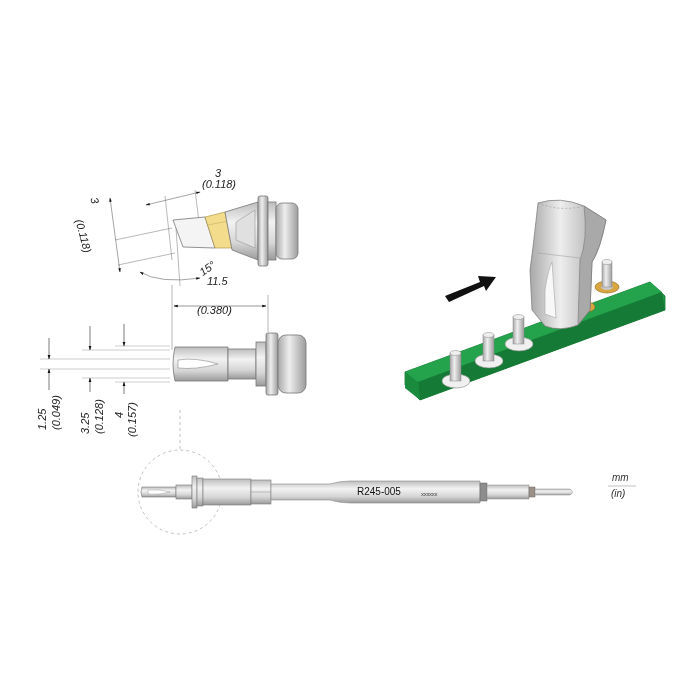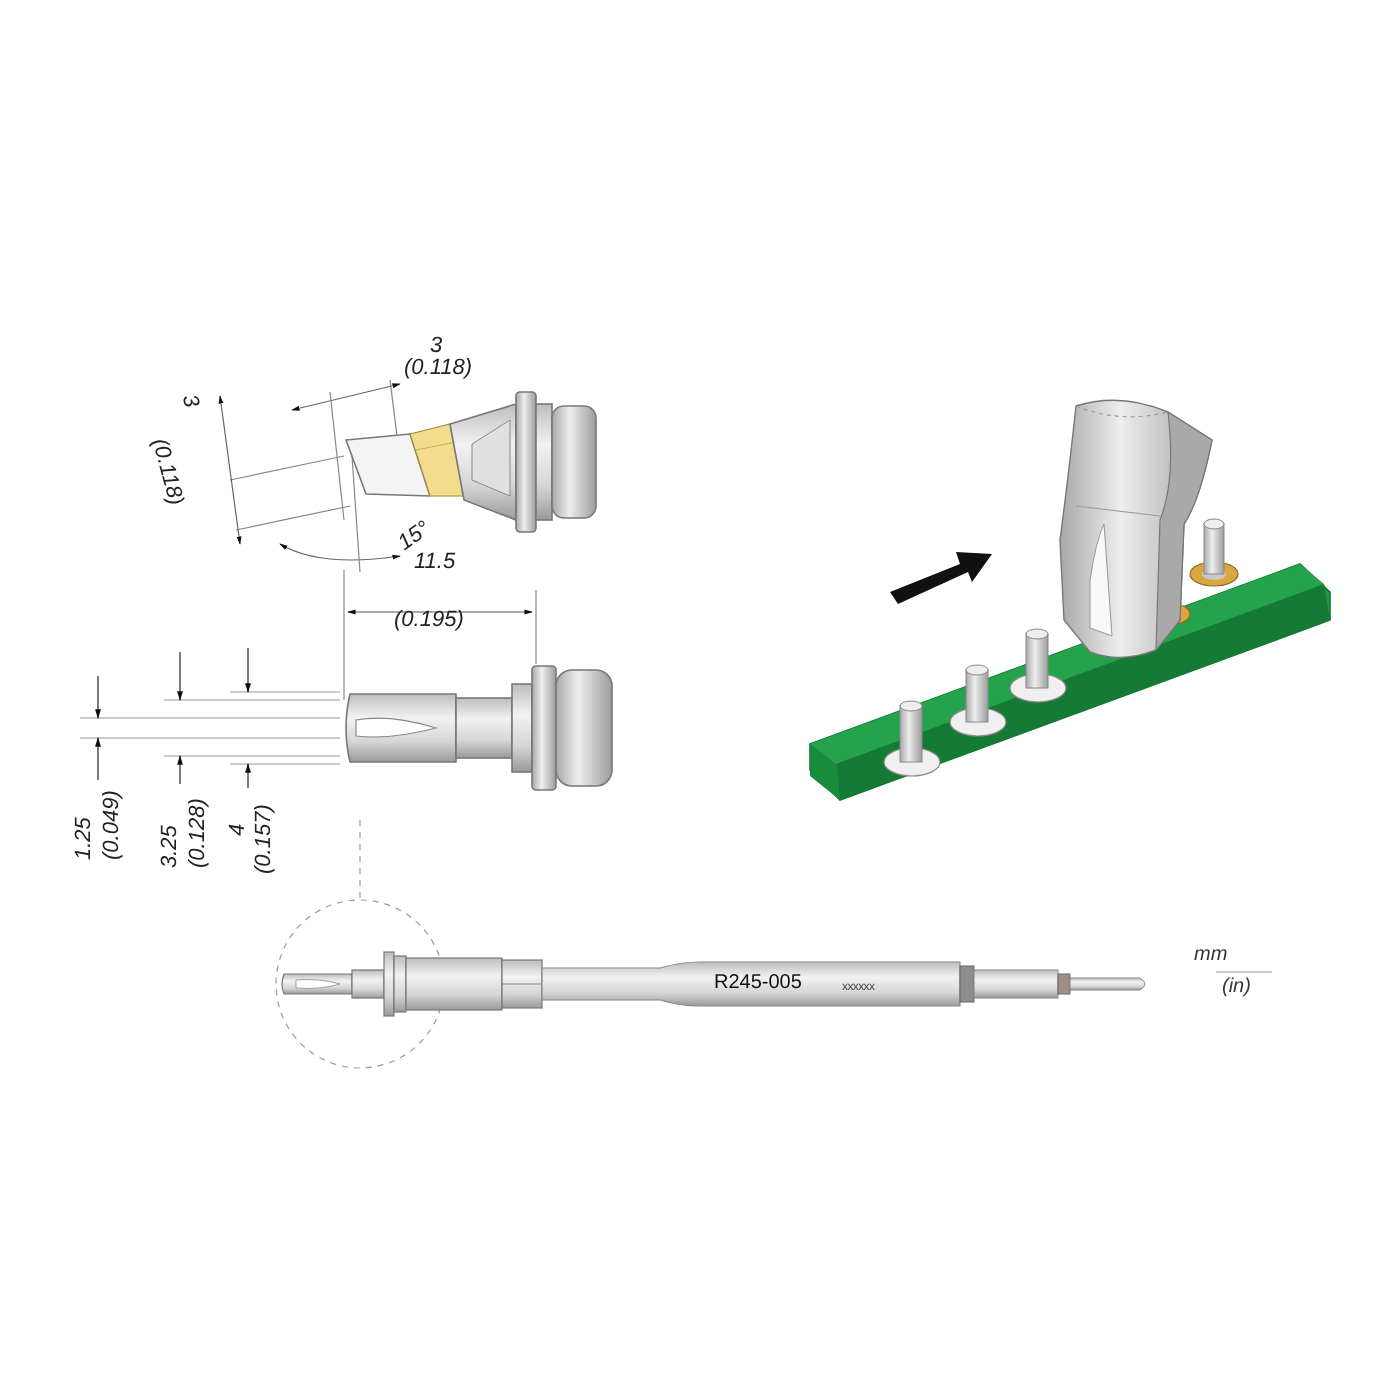--- a/index.html
+++ b/index.html
@@ -148,28 +148,28 @@
 
 <div class="lbl" style="left:215px; top:167px;">3</div>
 <div class="lbl" style="left:202px; top:178px;">(0.118)</div>
 
 <div class="lbl rot" style="left:85px; top:218px; transform:rotate(75deg);">(0.118)</div>
 <div class="lbl rot" style="left:100px; top:196px; transform:rotate(75deg);">3</div>
 
 <div class="lbl rot" style="left:197px; top:268px; transform:rotate(-35deg);">15°</div>
 
 <div class="lbl" style="left:207px; top:275px;">11.5</div>
-<div class="lbl" style="left:197px; top:304px;">(0.195)</div>
+<div class="lbl" style="left:197px; top:304px;">(0.380)</div>
 
 <div class="lbl rot" style="left:36px; top:430px; transform:rotate(-90deg);">1.25</div>
 <div class="lbl rot" style="left:50px; top:430px; transform:rotate(-90deg);">(0.049)</div>
 
 <div class="lbl rot" style="left:79px; top:434px; transform:rotate(-90deg);">3.25</div>
 <div class="lbl rot" style="left:93px; top:434px; transform:rotate(-90deg);">(0.128)</div>
 
 <div class="lbl rot" style="left:113px; top:418px; transform:rotate(-90deg);">4</div>
 <div class="lbl rot" style="left:126px; top:437px; transform:rotate(-90deg);">(0.157)</div>
 
 <div class="lbl upright" style="left:357px; top:486px; font-size:10px; color:#111;">R245-005</div>
 <div class="lbl upright" style="left:421px; top:488px; font-size:6px; color:#444; letter-spacing:-0.3px;">xxxxxx</div>
 
-<div class="lbl" style="left:597px; top:472px; font-size:10px; color:#333;">mm</div>
+<div class="lbl" style="left:612px; top:472px; font-size:10px; color:#333;">mm</div>
 <div class="lbl" style="left:611px; top:488px; font-size:10px; color:#333;text-align:center;">(in)</div>
 
 </body></html>

